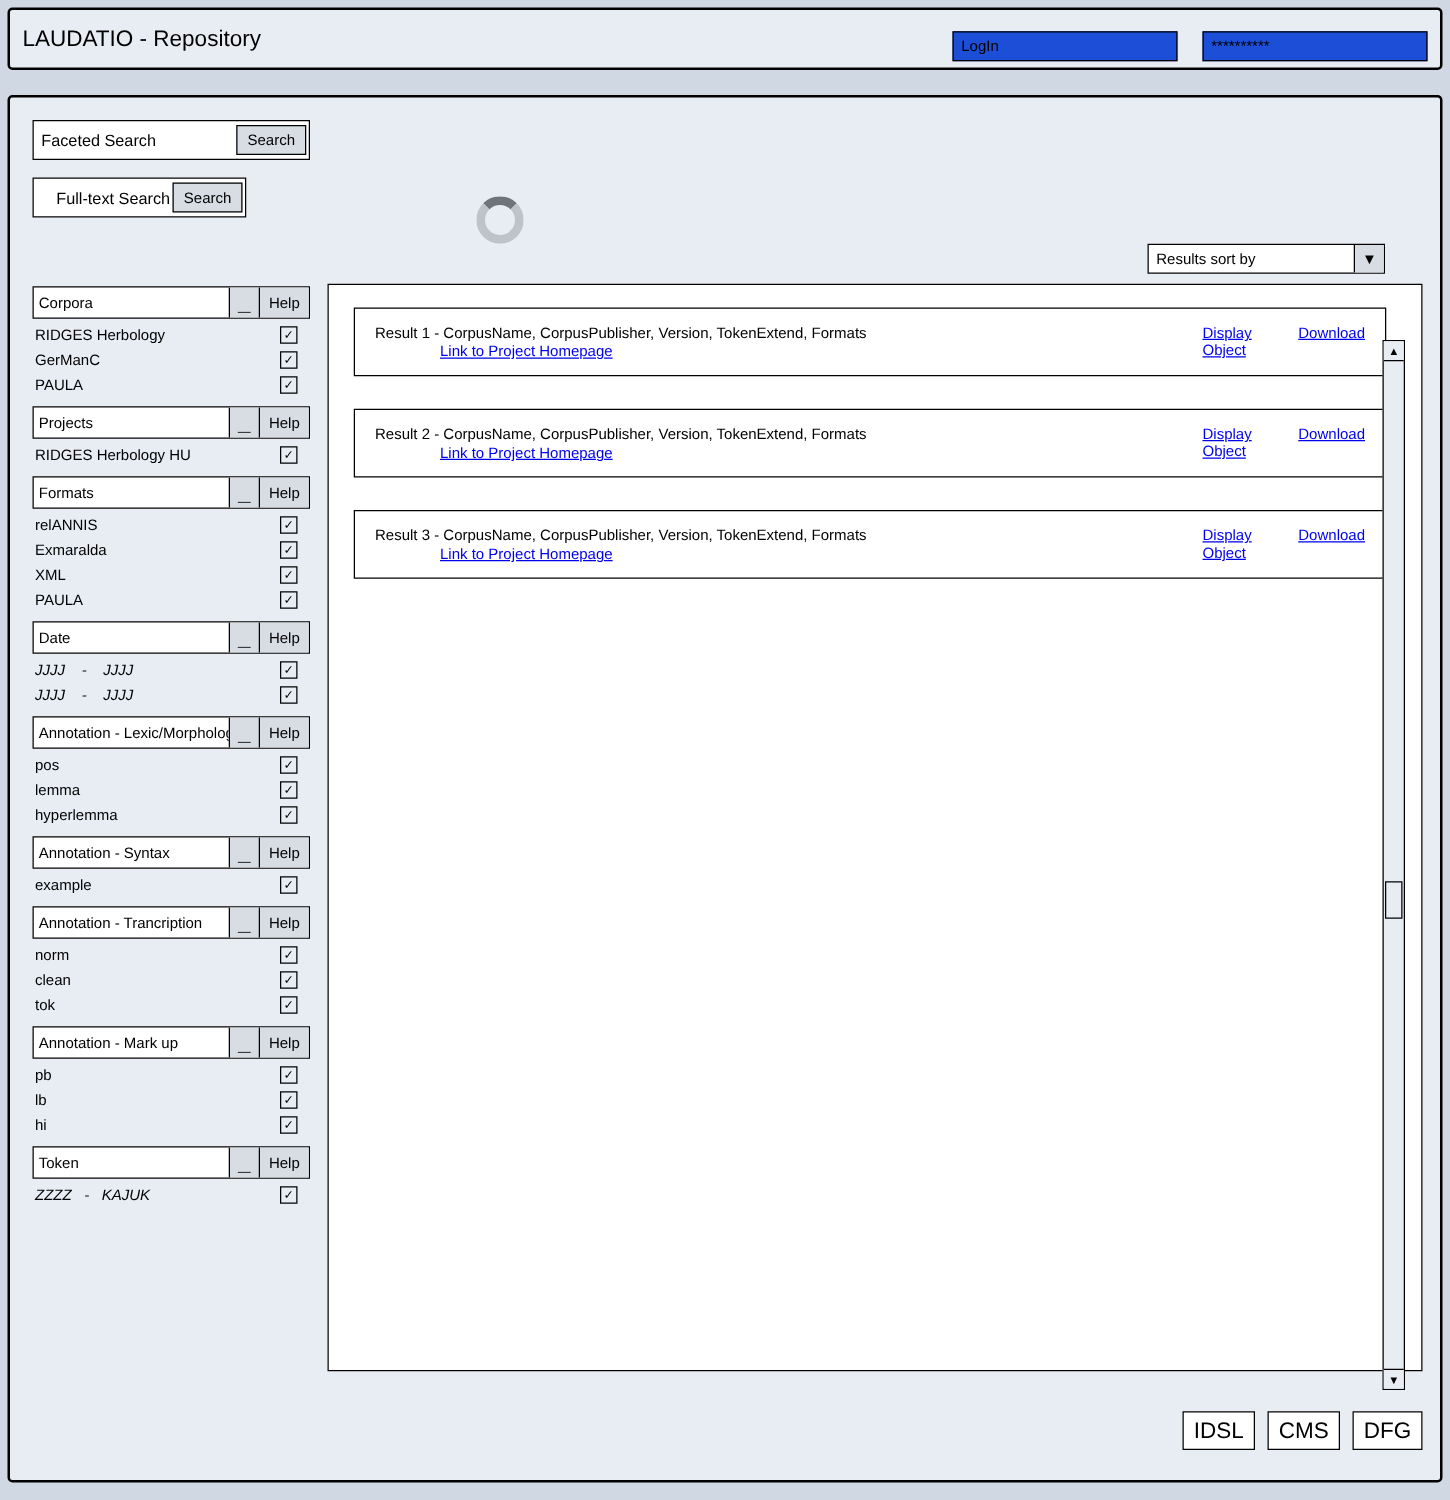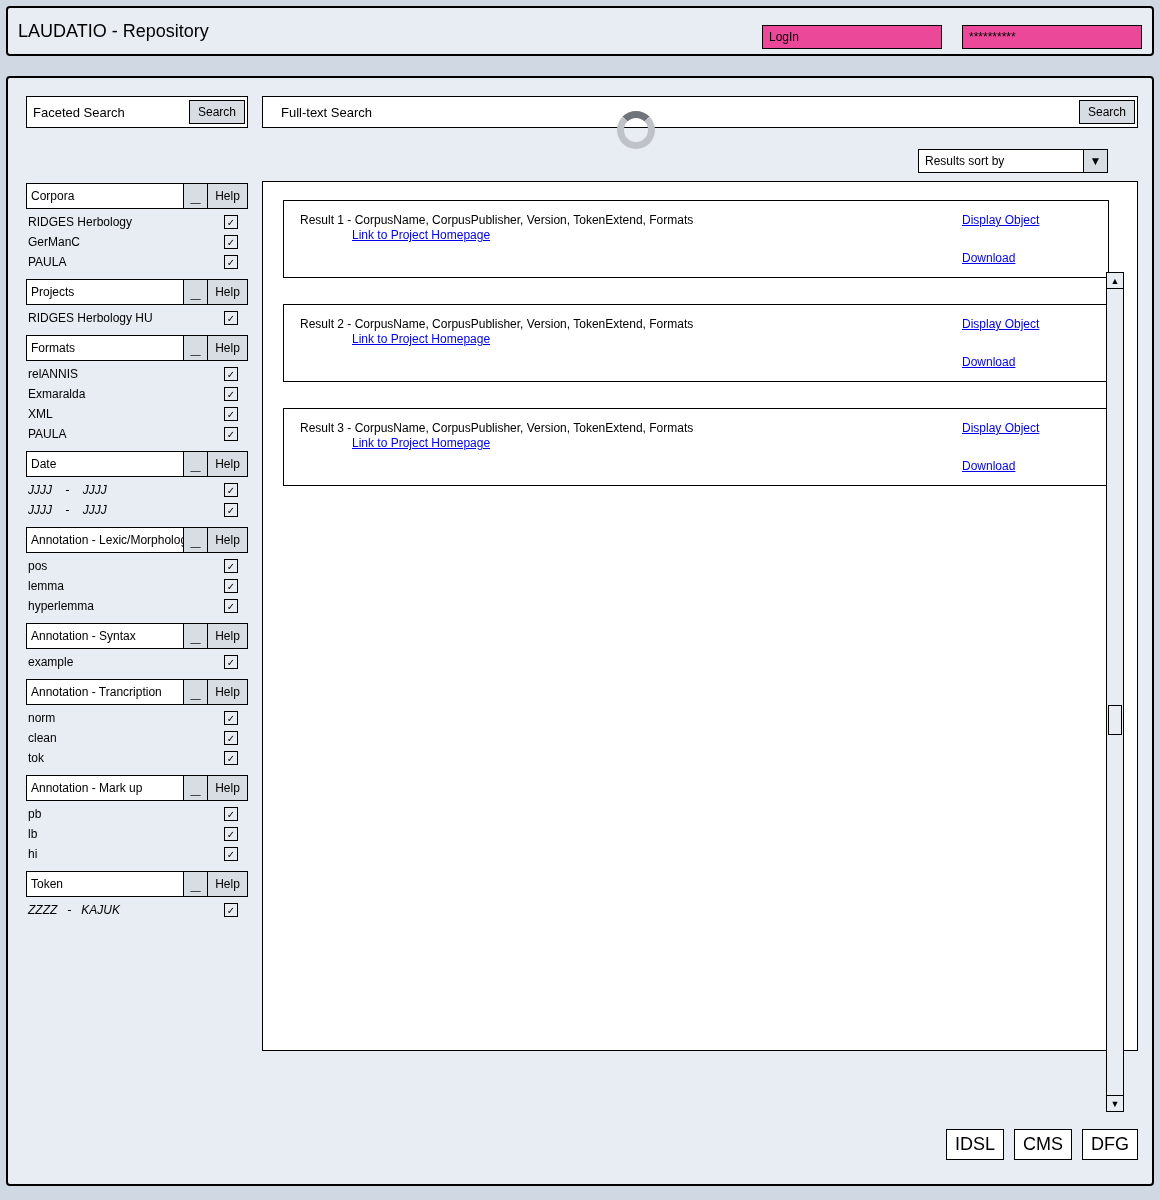--- a/index.html
+++ b/index.html
@@ -24,39 +24,40 @@
     justify-content: space-between;
   }
   .app-title { font-size: 18px; font-weight: normal; }
   .login-box {
     display:flex; gap:20px;
   }
   .login-box input {
     border: 1.5px solid #000;
     height: 24px;
     width: 180px;
-    background:#ec4899;
+    background:#1d4ed8;
     font-family: inherit;
     font-size: 12px;
     padding: 2px 6px;
     margin-top: 12px;
   }
   .main-frame {
     border: 2px solid #000;
     border-radius: 4px;
     margin: 20px 6px 6px 6px;
     background: #e8edf4;
     height: 1110px;
     padding: 18px 14px 10px 18px;
     position: relative;
   }
   .top-search-row {
     display:flex;
     gap: 14px;
     align-items: flex-start;
+    flex-direction: column;
   }
   .faceted-search-box {
     border: 1.5px solid #000;
     background:#fff;
     height: 32px;
     display:flex; align-items:center;
     padding-left:6px;
     width: 222px;
   }
   .faceted-search-box .flabel { flex:1; font-size:13px;}
@@ -155,21 +156,21 @@
   .result-card {
     border:1.5px solid #000;
     margin-bottom: 26px;
     padding: 12px 16px;
     display:flex;
   }
   .result-left { flex:1; }
   .result-left .rtitle { font-size:12px; }
   .result-left .rlink { margin-left:52px; }
   .link { color:#0000EE; text-decoration:underline; cursor:pointer; font-size:12px;}
-  .result-right { width:130px; display:flex; flex-direction:column; gap:24px;}
+  .result-right { width:130px; display:flex; flex-direction:row; gap:24px;}
   .scrollbar {
     position:absolute;
     right:28px; top:194px;
     width:18px; height:840px;
     border:1.5px solid #000;
     background:#e8edf4;
   }
   .scrollbar .sb-btn {
     height:16px; border-bottom:1.5px solid #000;
     display:flex; align-items:center; justify-content:center;

